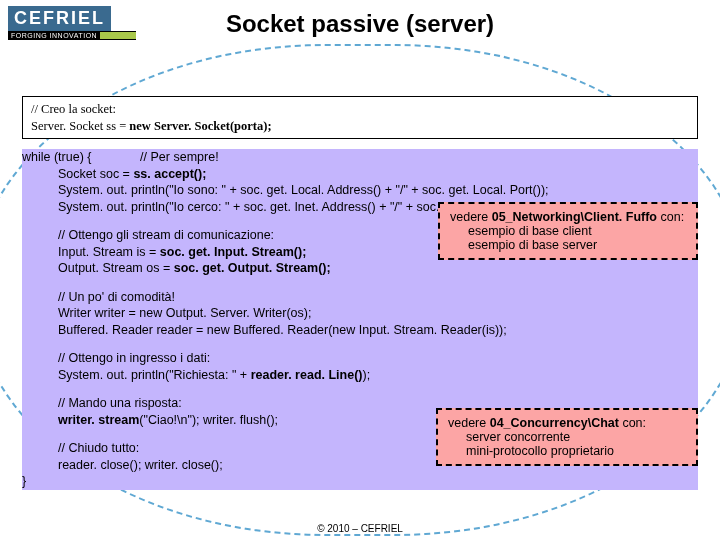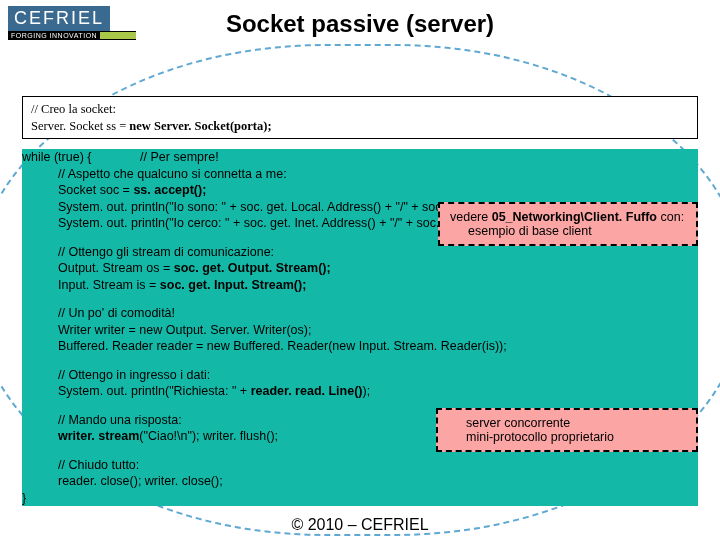--- a/index.html
+++ b/index.html
@@ -15,21 +15,21 @@
     position: absolute;
     top: 6px;
     left: 8px;
     width: 128px;
     height: 36px;
   }
   .logo-top {
     background: #3a6a8f;
     color: #fff;
     font-size: 18px;
-    font-weight: normal;
+    font-weight: bold;
     letter-spacing: 2px;
     padding: 2px 6px;
     display: inline-block;
   }
   .logo-bottom {
     font-size: 7px;
     letter-spacing: 0.5px;
     background: #000;
     color: #fff;
     display: flex;
@@ -62,41 +62,41 @@
     line-height: 1.32;
   }
   .codebox {
     border: 1px solid #000;
     background: #fff;
     padding: 4px 8px;
     margin-bottom: 10px;
     font-family: Liberation Serif, serif;
   }
   .codeblock {
-    background: #14b8a6;
+    background: #c4b5fd;
     position: relative;
   }
   .indent { margin-left: 36px; }
   .callout {
     position: absolute;
     border: 2px dashed #000;
     background: #fca5a5;
     padding: 6px 10px;
     font-size: 12.5px;
     z-index: 3;
   }
   .callout b { font-weight: bold; }
   .callout-1 { top: 202px; right: 22px; width: 260px; }
   .callout-2 { top: 408px; right: 22px; width: 262px; }
   .footer {
     position: absolute;
     bottom: 6px;
     left: 0; right: 0;
     text-align: center;
-    font-size: 16px;
+    font-size: 10px;
     color: #000;
     z-index: 4;
   }
   .para { margin-top: 12px; }
   .bold { font-weight: bold; }
 </style>
 </head>
 <body>
 
 <div class="logo">
@@ -120,33 +120,32 @@
     </div>
   </div>
 
   <div class="codeblock">
     <div>
       <span>while (true) {</span>
       &nbsp;&nbsp;&nbsp;&nbsp;&nbsp;&nbsp;&nbsp;&nbsp;&nbsp;&nbsp;&nbsp;&nbsp;
       <span>// Per sempre!</span>
     </div>
     <div class="indent">
-      <div>// Aspetto che qualcuno si connetta a me:</div>
       <div>
         <span>Socket soc = </span><span class="bold">ss. accept();</span>
       </div>
       <div>System. out. println("Io sono: " + soc. get. Local. Address() + "/" + soc. get. Local. Port());</div>
       <div>System. out. println("Io cerco: " + soc. get. Inet. Address() + "/" + soc. get. Port());</div>
 
       <div class="para">// Ottengo gli stream di comunicazione:</div>
       <div>
-        <span>Output. Stream os = </span><span class="bold">soc. get. Output. Stream();</span>
+        <span>Input. Stream is = </span><span class="bold">soc. get. Input. Stream();</span>
       </div>
       <div>
-        <span>Input. Stream is = </span><span class="bold">soc. get. Input. Stream();</span>
+        <span>Output. Stream os = </span><span class="bold">soc. get. Output. Stream();</span>
       </div>
 
       <div class="para">// Un po' di comodità!</div>
       <div>Writer writer = new Output. Server. Writer(os);</div>
       <div>Buffered. Reader reader = new Buffered. Reader(new Input. Stream. Reader(is));</div>
 
       <div class="para">// Ottengo in ingresso i dati:</div>
       <div>
         <span>System. out. println("Richiesta: " + </span><span class="bold">reader. read. Line()</span><span>);</span>
       </div>
@@ -162,20 +161,24 @@
     <div>}</div>
   </div>
 
 </div>
 
 <div class="callout callout-1">
   <div>
     <span>vedere </span><b>05_Networking\Client. Fuffo</b><span> con:</span>
   </div>
   <div style="padding-left:18px">esempio di base client</div>
+  <div style="padding-left:18px">esempio di base server</div>
 </div>
 
 <div class="callout callout-2">
+  <div>
+    <span>vedere </span><b>04_Concurrency\Chat</b><span> con:</span>
+  </div>
   <div style="padding-left:18px">server concorrente</div>
   <div style="padding-left:18px">mini-protocollo proprietario</div>
 </div>
 
 <div class="footer">© 2010 – CEFRIEL</div>
 
 </body></html>

